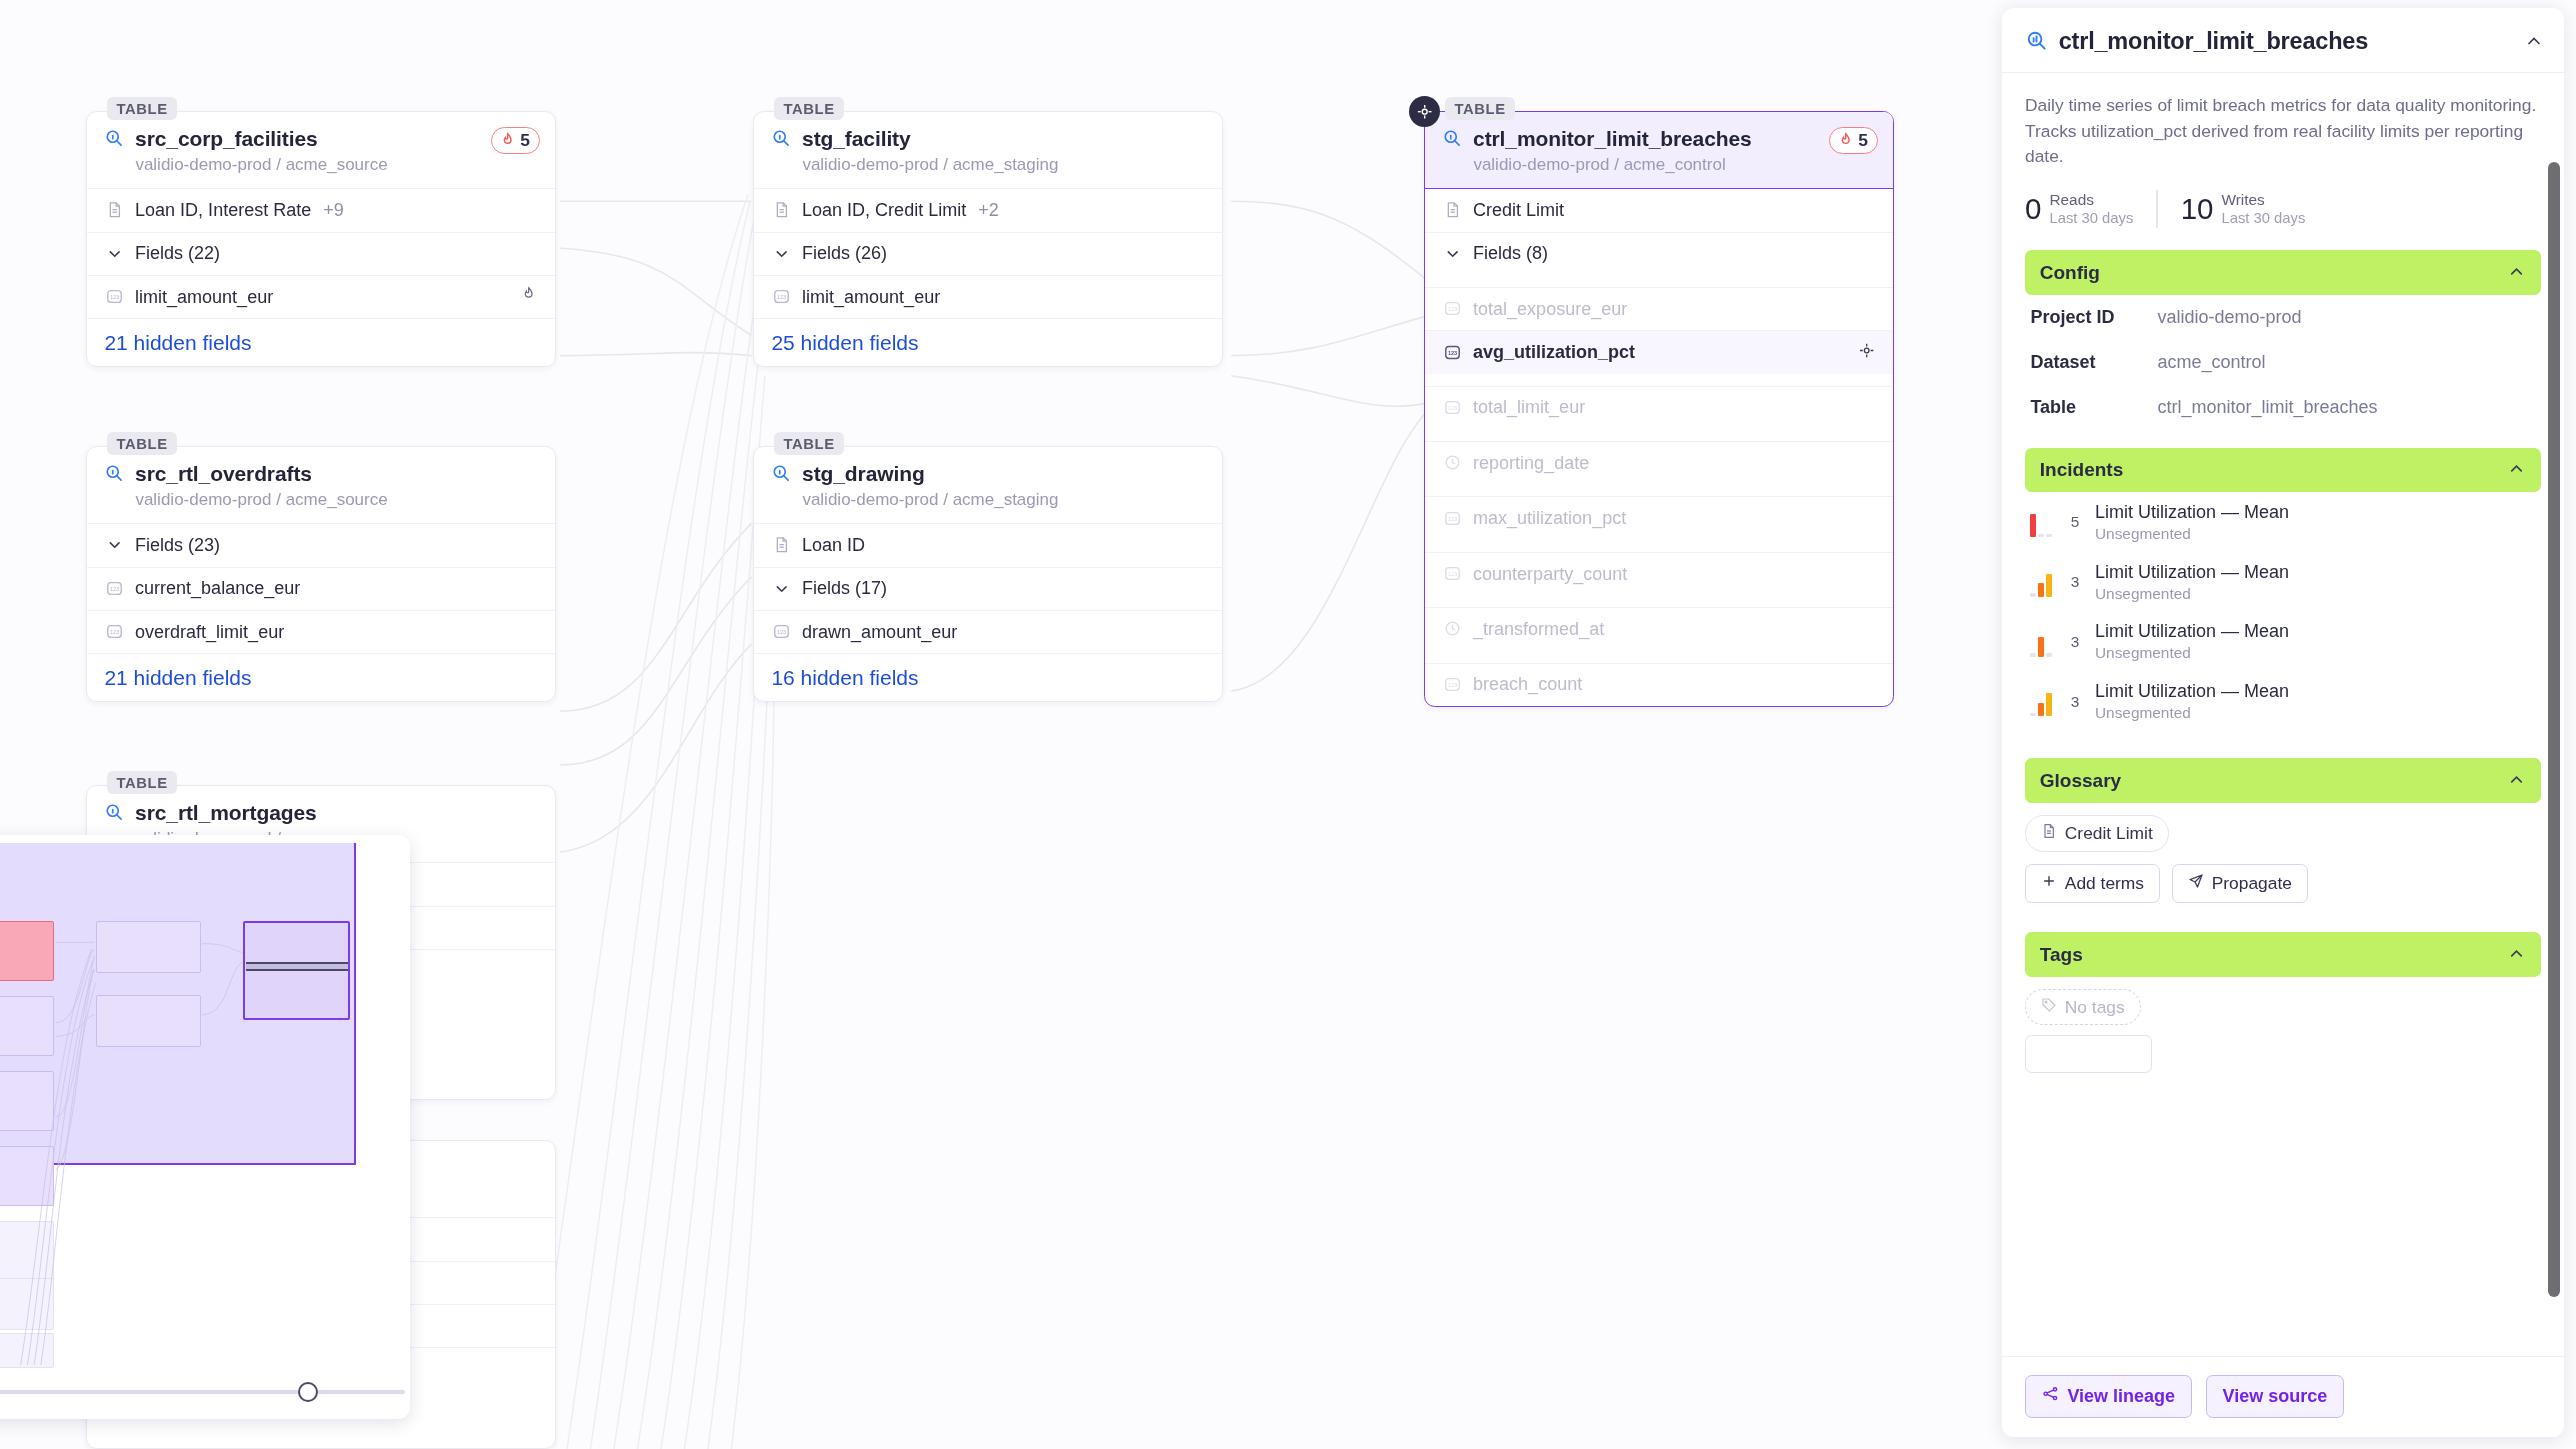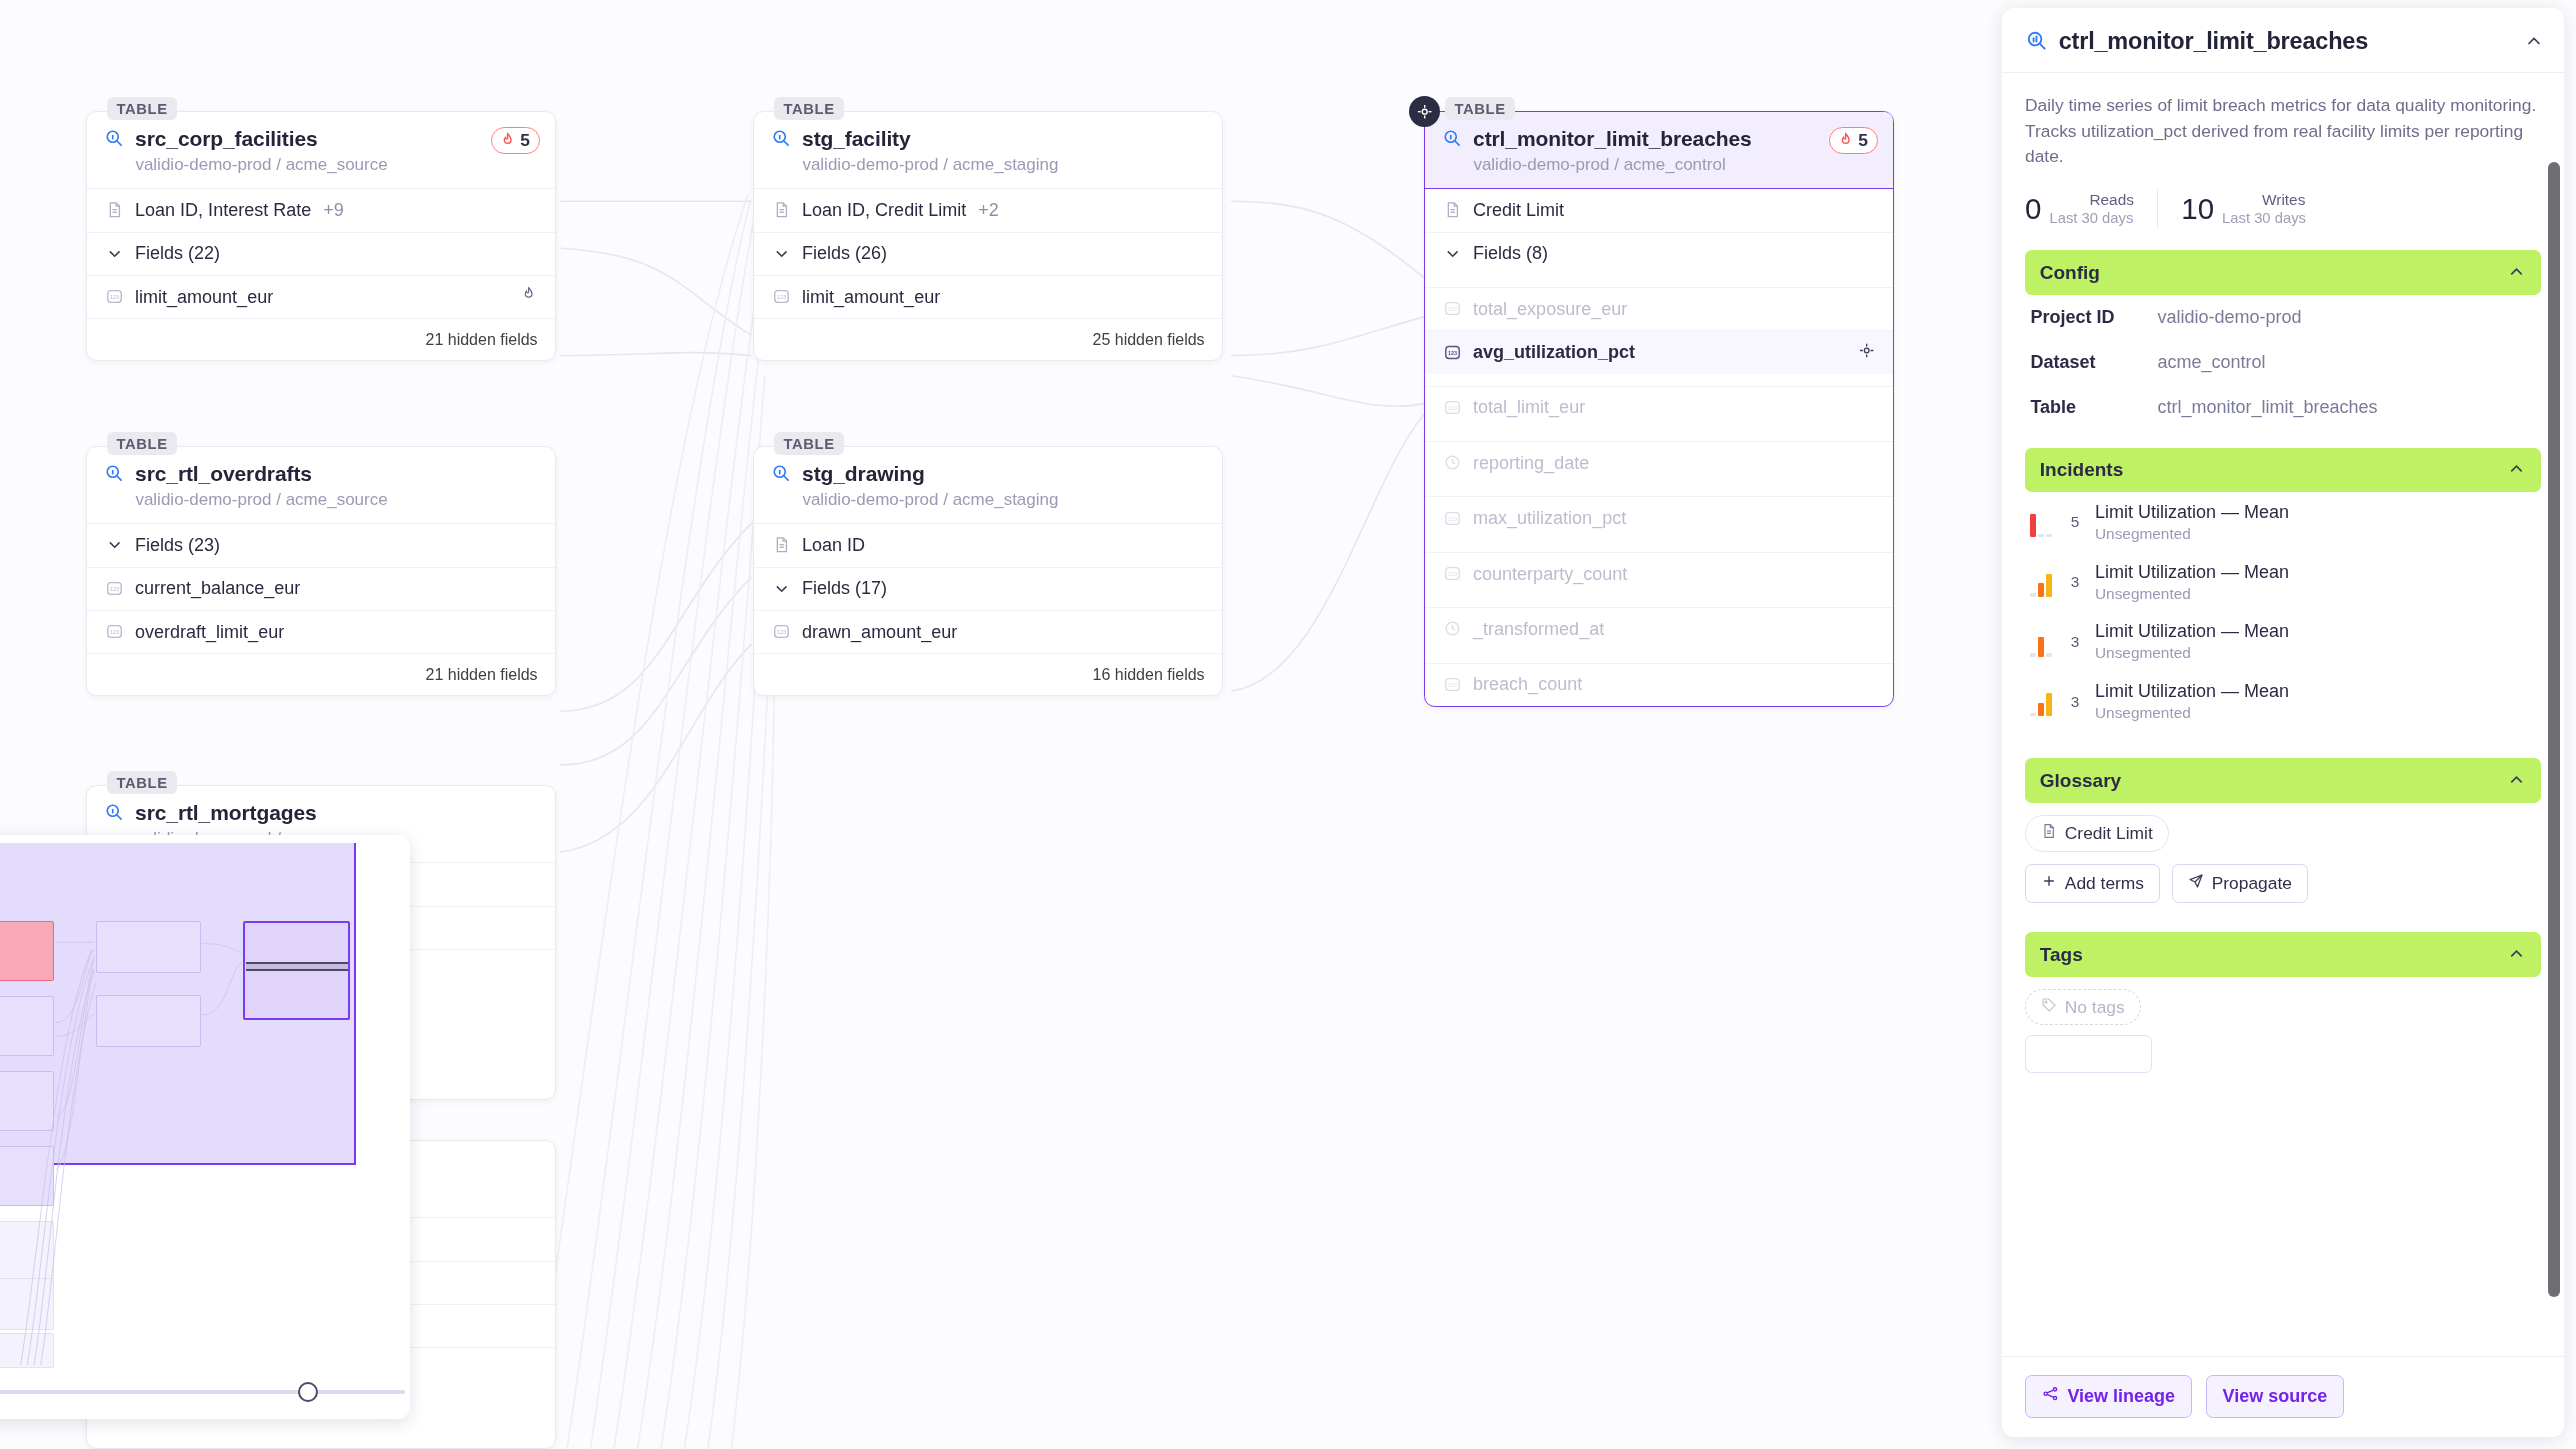--- a/index.html
+++ b/index.html
@@ -65,21 +65,21 @@
     display: flex; gap: 10.7px;
     padding: 10.7px 17.4px; border-top: 1.3px solid #f0f0f6;
     font-size: 18px; color: #2a2a42;
     position: relative;
   }
   .node-row.muted { color: #bcbccf; margin-top: 12px; }
   .node-row.active { background: #f8f7ff; font-weight: 600; }
   .node-row .rowicon { flex: 0 0 auto; width: 20px; height: 20px; display: flex; align-items: center; justify-content: center; }
   .node-row .plus { color: #8e8ea8; font-weight: 400; margin-left: 1.3px; }
   .node-row .right-ic { position: absolute; right: 17.4px; top: 50%; transform: translateY(-50%); }
-  .hidden-fields { padding: 11.4px 17.4px; border-top: 1.3px solid #f0f0f6; text-align: right; font-size: 16px; color: #404040; }
+  .hidden-fields { padding: 11.4px 17.4px; border-top: 1.3px solid #f0f0f6; text-align: left; font-size: 21px; color: #1d4ed8; }
   .chev { width: 17.4px; height: 17.4px; }
 
   
   #minimap {
     position: absolute; left: -60px; top: 835px;
     width: 470px; height: 584px;
     background: #ffffff;
     border-radius: 12px;
     box-shadow: 0 4px 17.4px rgba(40,40,90,.14);
     overflow: hidden;
@@ -116,21 +116,21 @@
     border-bottom: 1.3px solid #eeeef5;
   }
   .sp-title { font-size: 23.5px; font-weight: 700; color: #23233a; letter-spacing: -0.2px; flex: 1; }
   .sp-body { flex: 1; overflow: hidden; position: relative; padding: 0 0 0 0; }
   .sp-scroll { padding: 0 23px 0 23px; }
   .sp-desc { font-size: 17.4px; line-height: 1.46; color: #6e6e8c; padding: 20px 0 0 0; }
 
   .stats { display: flex; align-items: center; gap: 0; padding: 20px 0 17.4px 0; }
   .stat { display: flex; align-items: center; gap: 8px; }
   .stat .num { font-size: 29.5px; font-weight: 400; color: #23233a; line-height: 1; }
-  .stat .lbls .l1 { font-size: 15.4px; color: #5f5f7d; margin-left: 40px; }
+  .stat .lbls .l1 { font-size: 15.4px; color: #5f5f7d; }
   .stat .lbls .l2 { font-size: 14.8px; color: #9e9eb8; margin-top: 1.3px; }
   .stat-div { width: 1.3px; height: 38px; background: #e6e6f0; margin: 0 23px; }
 
   .section-head {
     display: flex; align-items: center; justify-content: space-between;
     background: #bef264; border-radius: 6.7px;
     padding: 11.4px 14.8px; margin-top: 5.4px;
   }
   .section-head .t { font-size: 19px; font-weight: 600; color: #2b2b45; }
 

